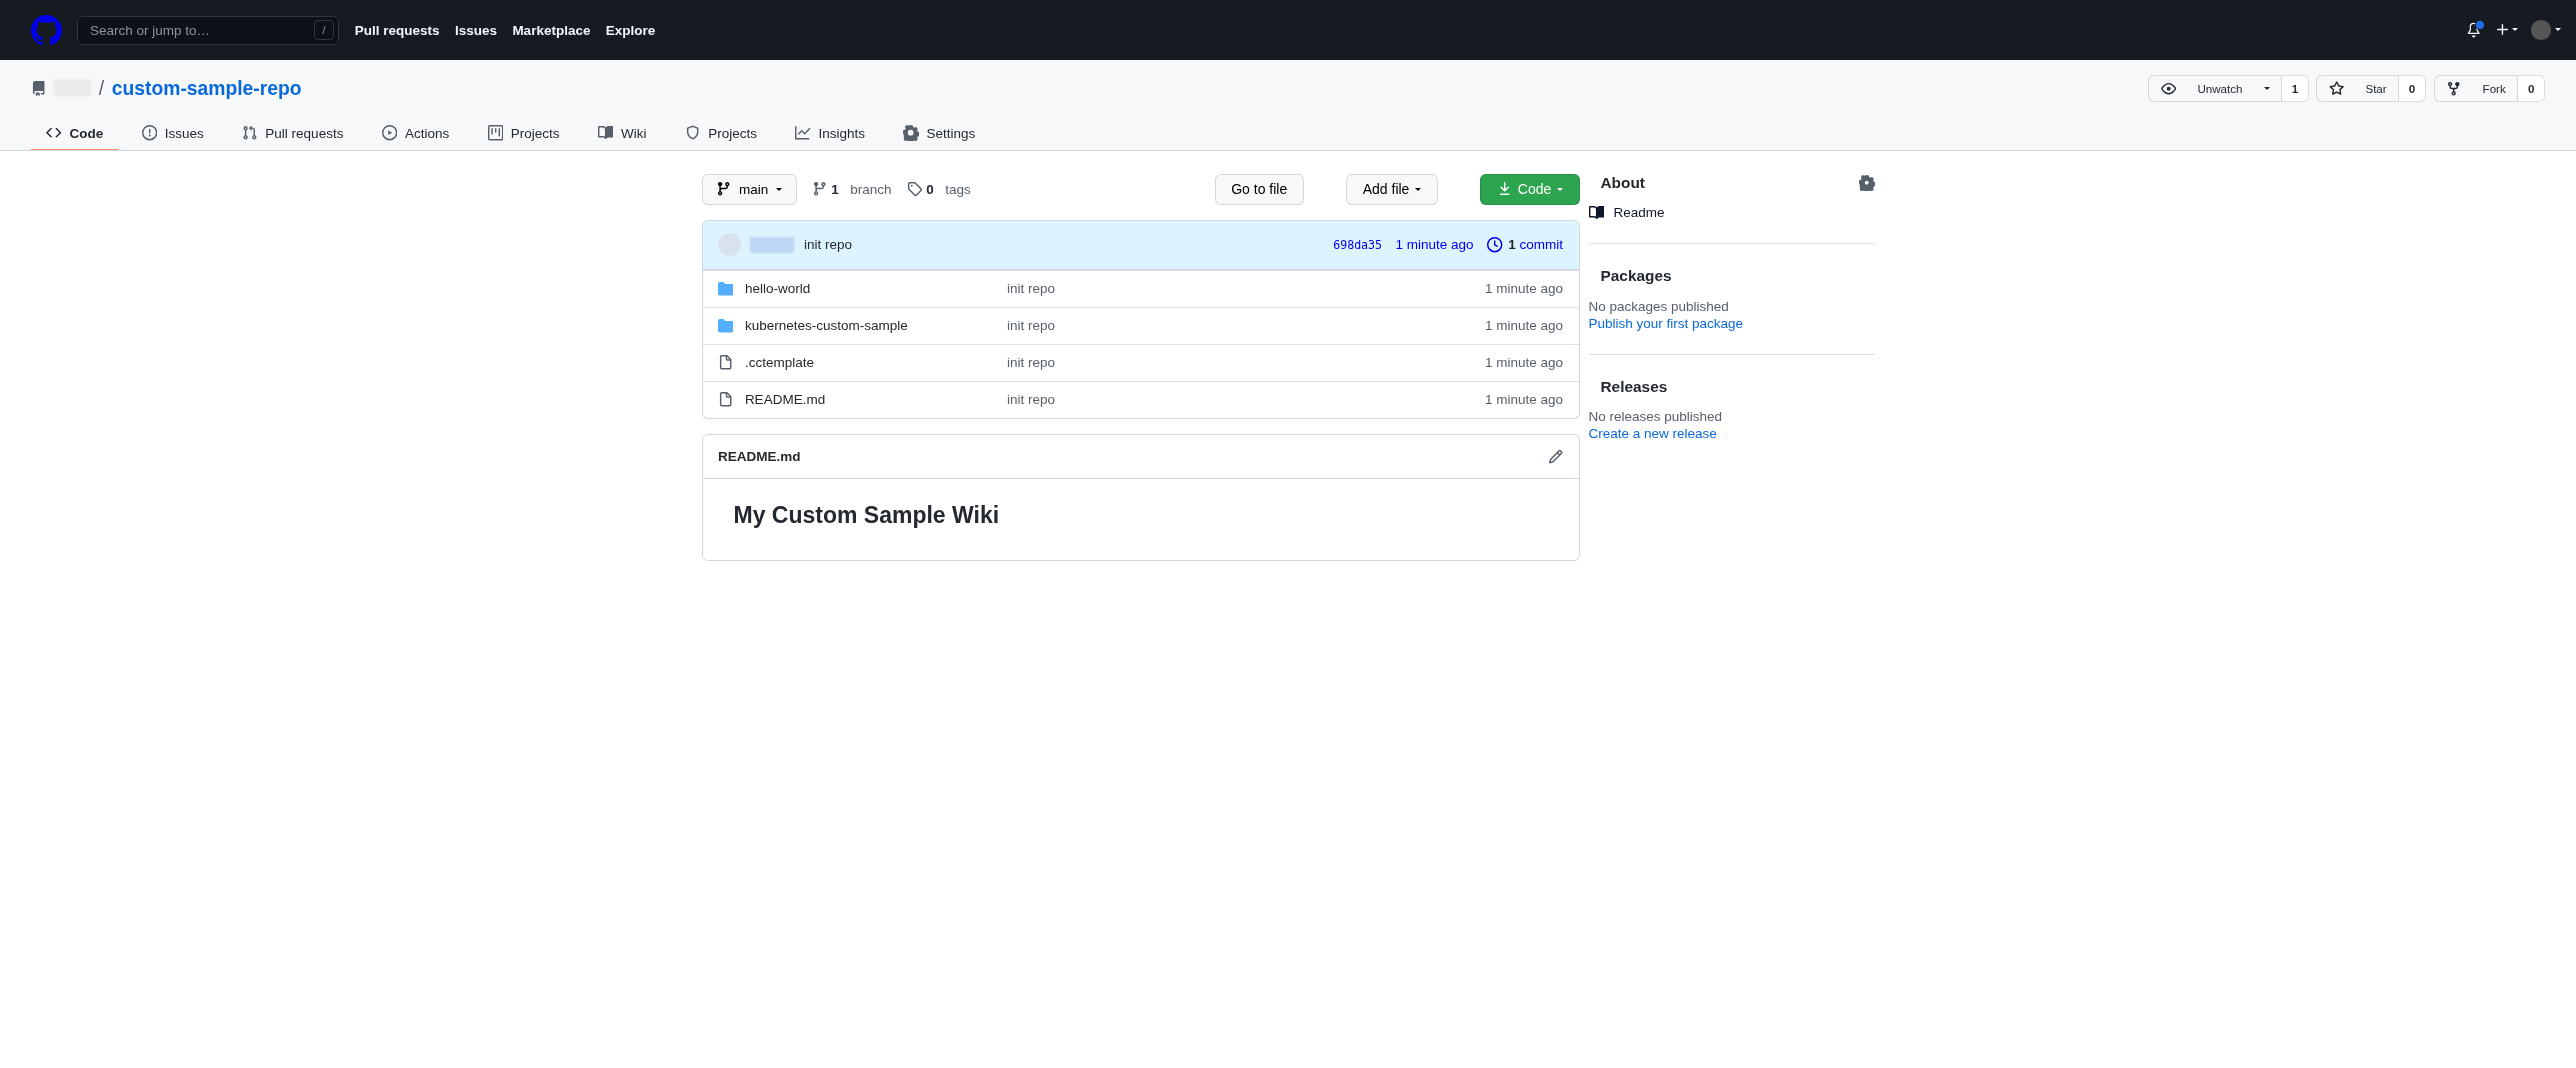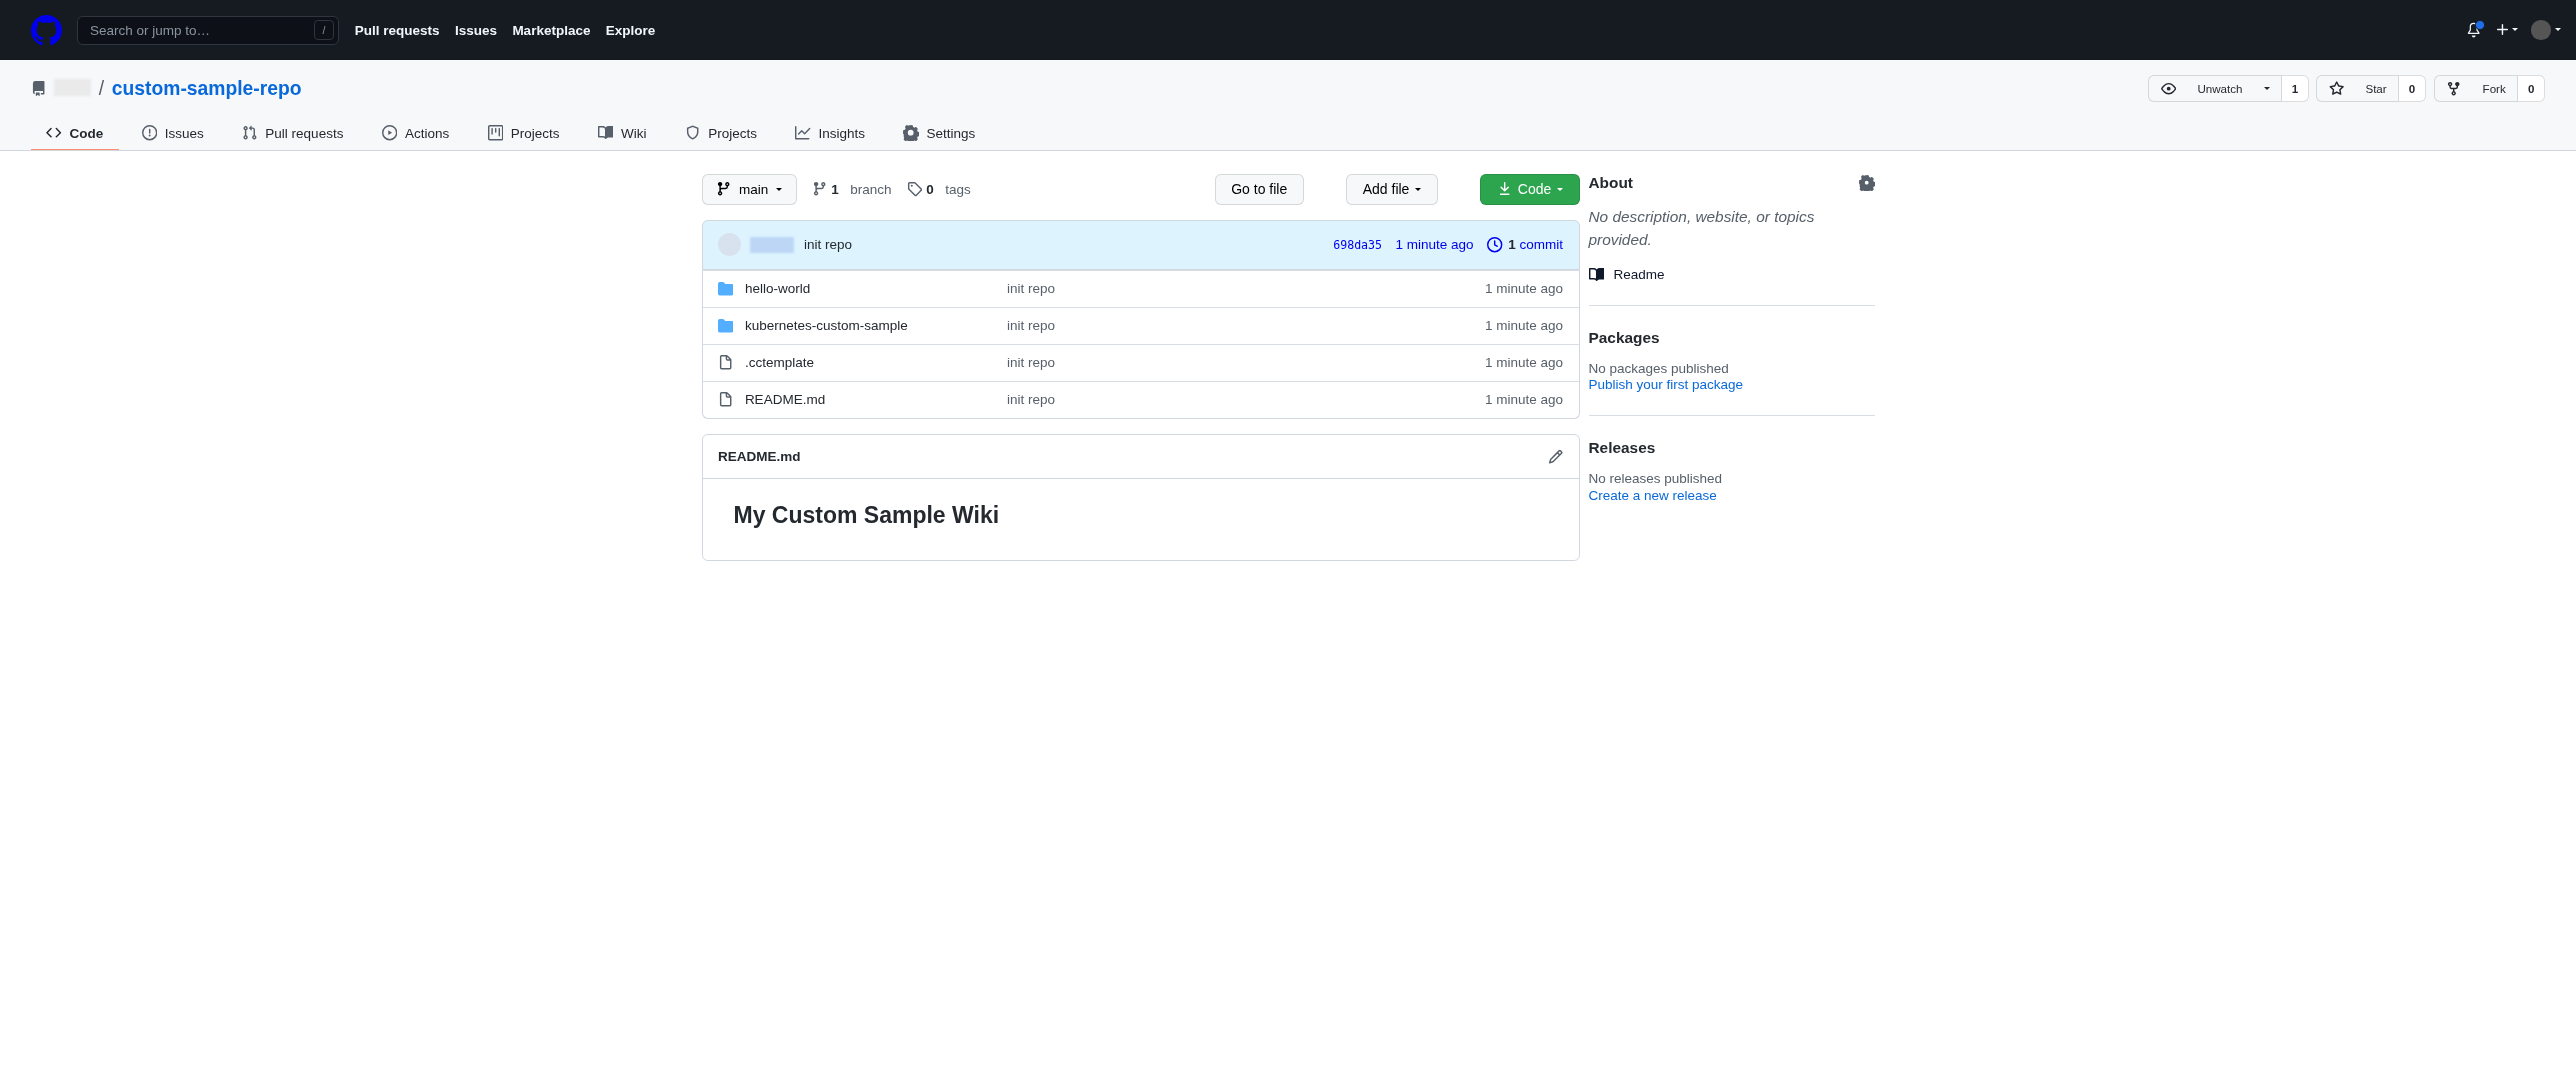--- a/index.html
+++ b/index.html
@@ -75,21 +75,21 @@
 
 .readme-box { border: 1px solid #d0d7de; border-radius: 5.8px; margin-top: 15.4px; }
 .readme-head { height: 44px; display: flex; align-items: center; padding: 0 15.4px; border-bottom: 1px solid #d0d7de; font-size: 13.5px; font-weight: 600; }
 .readme-edit { margin-left: auto; color: #57606a; cursor: pointer; }
 .readme-body { padding: 23px 31px 31px; }
 .readme-body h1 { font-size: 23px; font-weight: 600; }
 
 
 .sidebar-section { padding-bottom: 23px; border-bottom: 1px solid #d8dee4; margin-bottom: 23px; }
 .sidebar-section:last-child { border-bottom: none; }
-.sidebar-h { font-size: 15.4px; font-weight: 600; margin-bottom: 13.5px; display: flex; align-items: center; }
+.sidebar-h { font-size: 15.4px; font-weight: 600; margin-bottom: 13.5px; display: flex; align-items: center; margin-left: 12px; }
 .sidebar-gear { margin-left: auto; color: #57606a; cursor: pointer; }
 .about-text { font-style: italic; color: #57606a; font-size: 15.4px; line-height: 1.5; margin-bottom: 15.4px; }
 .readme-link { display: flex; align-items: center; gap: 9.6px; color: #0f172a; font-size: 13.5px; }
 .sidebar-muted { color: #57606a; font-size: 13.5px; margin-bottom: 1.9px; }
 .sidebar-link { color: #0969da; font-size: 13.5px; }
 
 svg.octicon { display: inline-block; vertical-align: text-bottom; fill: currentColor; }
 </style>
 </head>
 <body>
@@ -351,21 +351,20 @@
   <aside>
     <div class="sidebar-section">
       <h2 class="sidebar-h">
         <span>About</span>
         <a href="#" class="sidebar-gear">
           <svg class="octicon" width="15.4" height="15.4" viewBox="0 0 16 16">
               <path d="M8 0a8.2 8.2 0 011.701.177.75.75 0 01.579.617l.224 1.346c.452.158.884.366 1.288.617l1.232-.574a.75.75 0 01.849.174 8.18 8.18 0 011.21 1.21.75.75 0 01.174.849l-.574 1.232c.251.404.459.836.617 1.288l1.346.224a.75.75 0 01.617.579 8.2 8.2 0 010 3.402.75.75 0 01-.617.579l-1.346.224a6.3 6.3 0 01-.617 1.288l.574 1.232a.75.75 0 01-.174.849 8.18 8.18 0 01-1.21 1.21.75.75 0 01-.849.174l-1.232-.574a6.3 6.3 0 01-1.288.617l-.224 1.346a.75.75 0 01-.579.617 8.2 8.2 0 01-3.402 0 .75.75 0 01-.579-.617l-.224-1.346a6.3 6.3 0 01-1.288-.617l-1.232.574a.75.75 0 01-.849-.174 8.18 8.18 0 01-1.21-1.21.75.75 0 01-.174-.849l.574-1.232a6.3 6.3 0 01-.617-1.288L.794 9.7a.75.75 0 01-.617-.579 8.2 8.2 0 010-3.402.75.75 0 01.617-.579l1.346-.224c.158-.452.366-.884.617-1.288L2.183 2.4a.75.75 0 01.174-.849 8.18 8.18 0 011.21-1.21.75.75 0 01.849-.174l1.232.574c.404-.251.836-.459 1.288-.617L7.16.777A.75.75 0 017.739.16 8.2 8.2 0 018 0zM8 10a2 2 0 100-4 2 2 0 000 4z"></path>
             </svg>
         </a>
       </h2>
-      <p class="about-text">No description, website, or topics provided.</p>
       <a href="#" class="readme-link">
         <svg class="octicon" width="15.4" height="15.4" viewBox="0 0 16 16">
             <path d="M0 1.75A.75.75 0 01.75 1h4.253c1.227 0 2.317.59 3 1.501A3.744 3.744 0 0111.006 1h4.245a.75.75 0 01.75.75v10.5a.75.75 0 01-.75.75h-4.507a2.25 2.25 0 00-1.591.659l-.622.621a.75.75 0 01-1.06 0l-.622-.621A2.25 2.25 0 005.258 13H.75a.75.75 0 01-.75-.75V1.75zm8.755 3a2.25 2.25 0 012.25-2.25H14.5v9h-3.757c-.71 0-1.4.201-1.992.572l.004-7.322zm-1.504 7.324l.004-5.073-.002-2.253A2.25 2.25 0 005.003 2.5H1.5v9h3.757a3.75 3.75 0 011.994.574z"></path>
           </svg>
         <span>Readme</span>
       </a>
     </div>
 
     <div class="sidebar-section">
       <h2 class="sidebar-h">Packages</h2>

